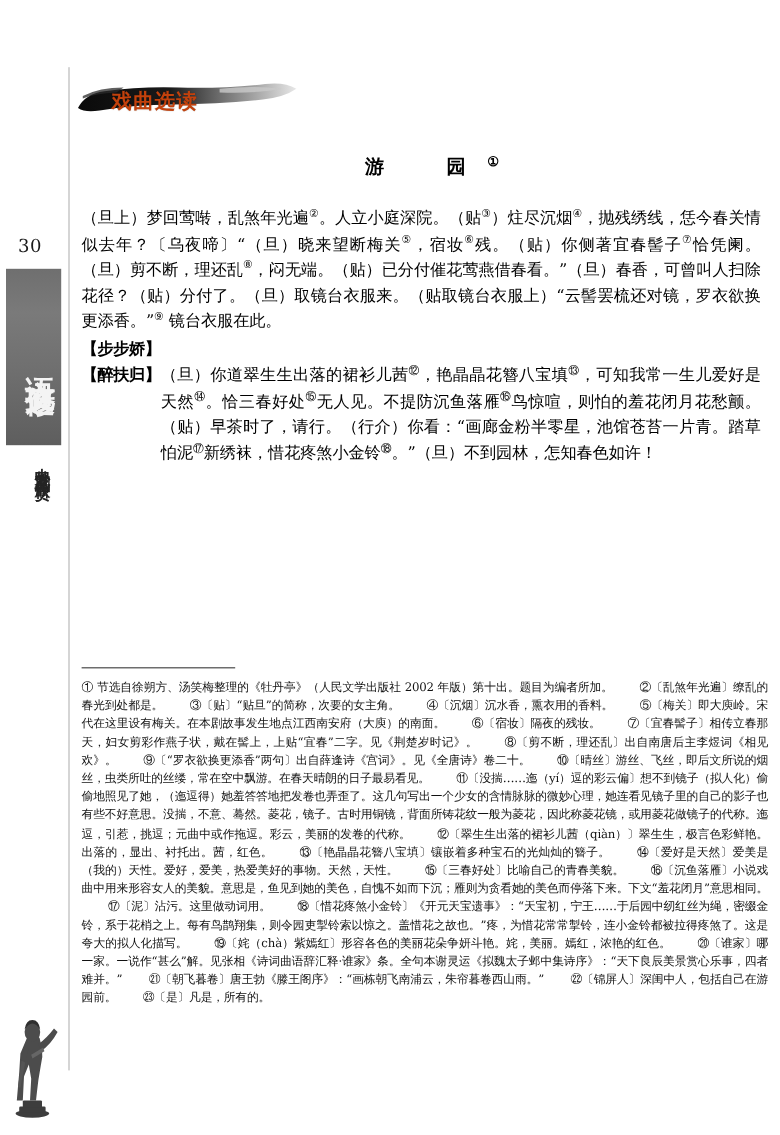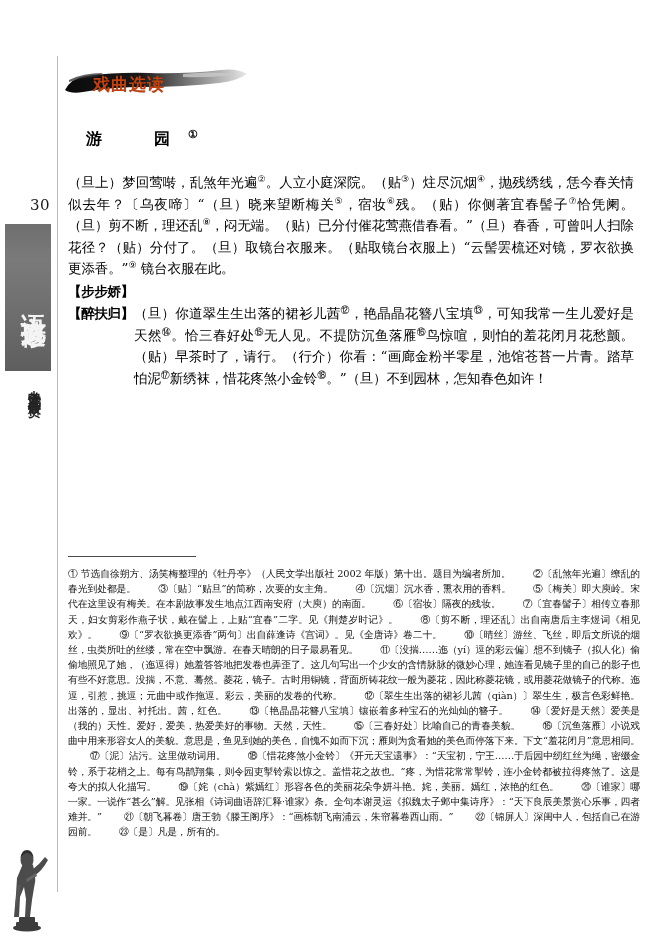--- a/index.html
+++ b/index.html
@@ -29,21 +29,21 @@
     top: 56px;
     width: 1px;
     height: 836px;
     background: #b9b9b9;
   }
   .page-number {
     position: absolute;
     left: 0;
     top: 196px;
     width: 50px;
-    text-align: right;
+    text-align: center;
     font-size: 15px;
     letter-spacing: 0.5px;
     color: #1a1a1a;
     font-family: "DejaVu Serif", "Liberation Serif", serif;
   }
   .rail-band {
     position: absolute;
     left: 5px;
     top: 224px;
     width: 46px;
@@ -120,21 +120,21 @@
   }
 
   
   #content {
     position: absolute;
     left: 68px;
     top: 128px;
     width: 566px;
   }
   .doc-title {
-    text-align: left;
+    text-align: center;
     font-size: 16px;
     font-weight: 700;
     letter-spacing: 18px;
     margin: 0 0 22px 0;
     padding-left: 18px;
     font-family: Liberation Mono, monospace;
   }
   .doc-title .fn { letter-spacing: 0; font-size: 11px; vertical-align: super; }
 
   .aria {

